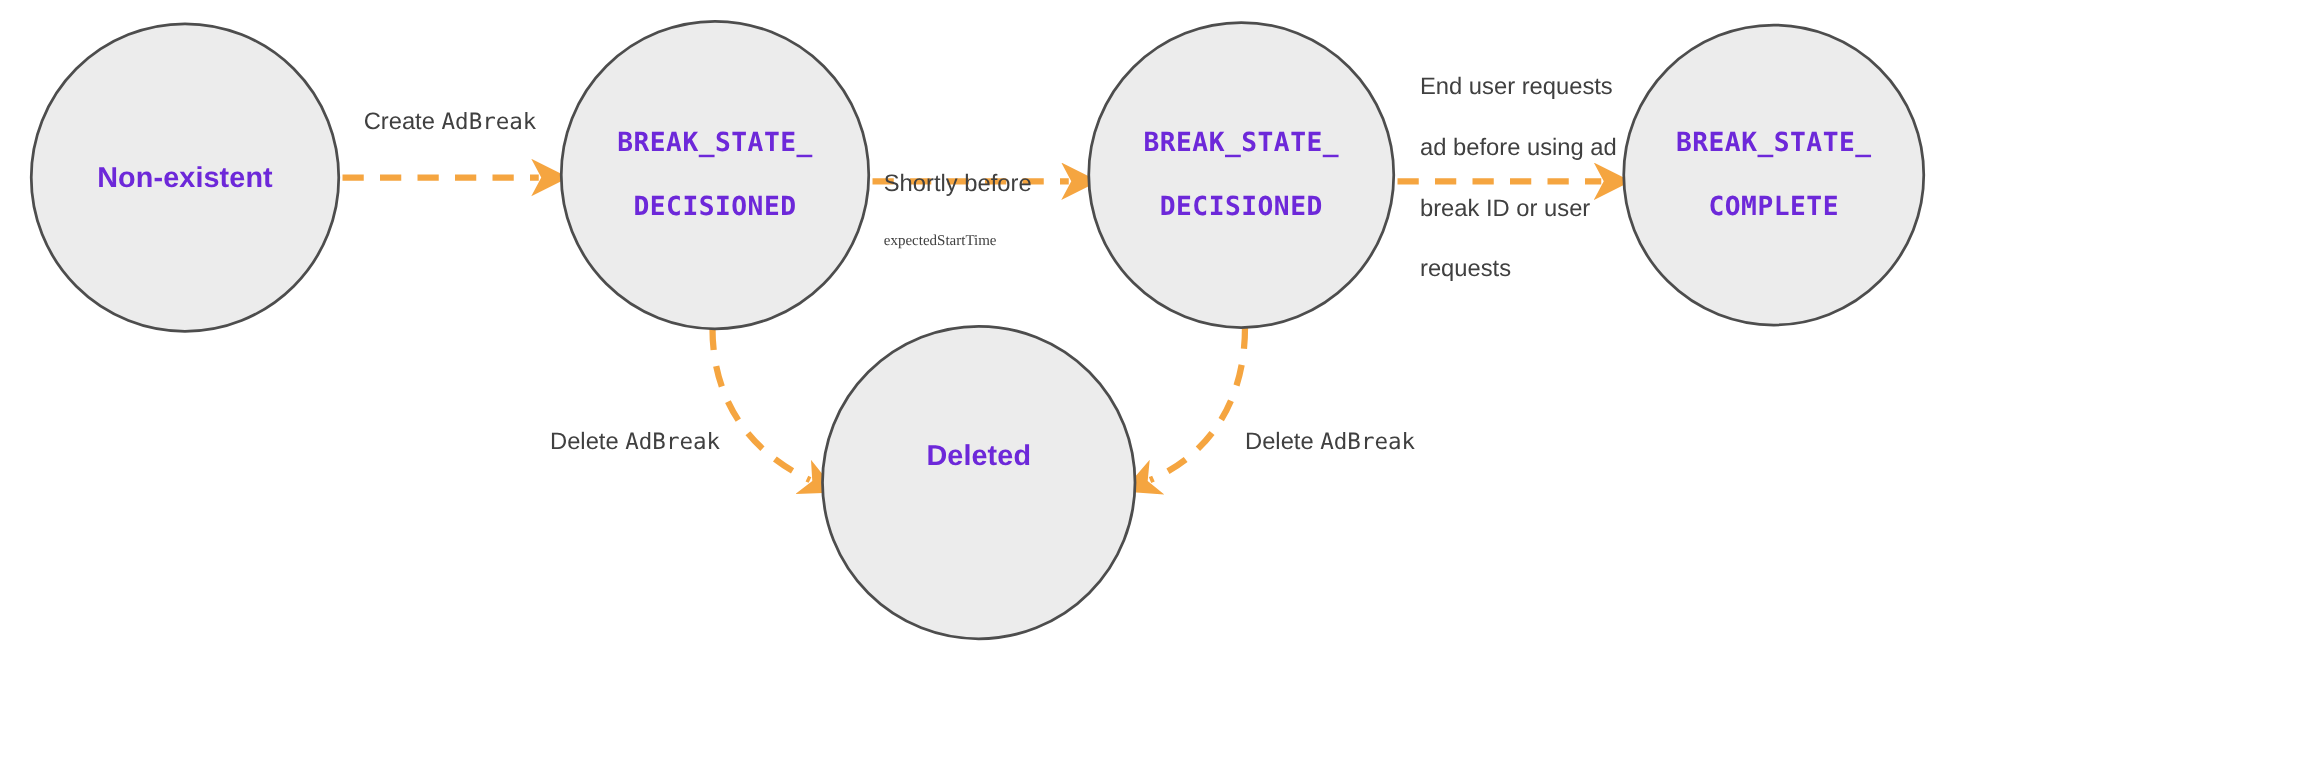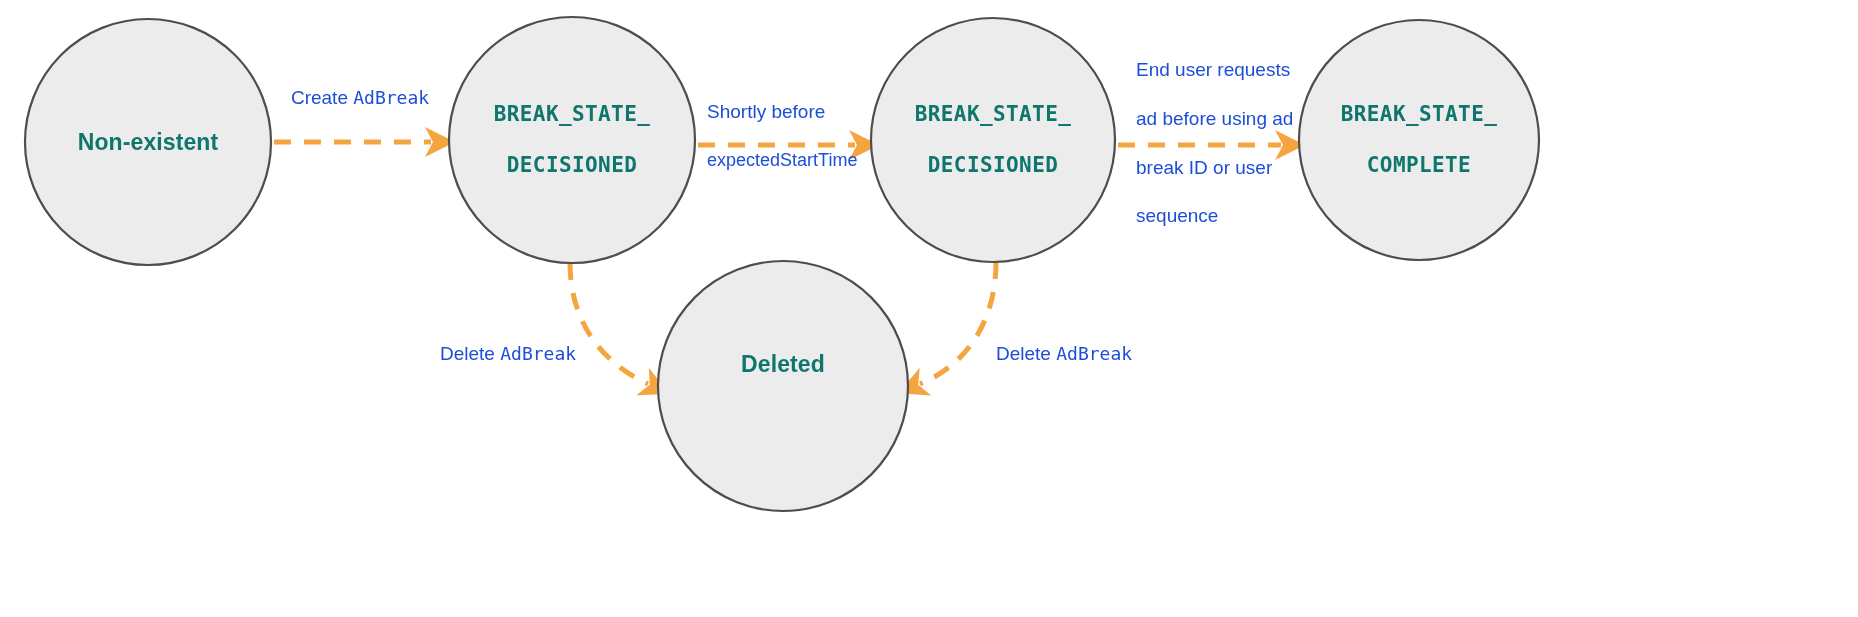--- a/index.html
+++ b/index.html
@@ -28,51 +28,51 @@
     height: 617px;
   }
   .node-circle {
     fill: #ececec;
     stroke: #4d4d4d;
     stroke-width: 2.2;
   }
   .node-label {
     position: absolute;
     text-align: center;
-    color: #0f766e;
+    color: #6d28d9;
     font-weight: 700;
     line-height: 1.22;
     white-space: pre-line;
     pointer-events: none;
     transform: translate(-50%, -50%);
   }
   .node-label.mono {
     font-family: "DejaVu Sans Mono", "Liberation Mono", monospace;
     font-size: 21px;
     letter-spacing: 0.4px;
   }
   .node-label.sans {
     font-family: "Liberation Sans", sans-serif;
     font-size: 23px;
     letter-spacing: 0.1px;
   }
   .edge-label {
     position: absolute;
-    color: #1d4ed8;
+    color: #404040;
     font-size: 19px;
     line-height: 1.28;
     white-space: pre-line;
     pointer-events: none;
   }
   .edge-label.sans {
     font-family: "Liberation Sans", sans-serif;
   }
   .edge-label.mono {
-    font-family: Liberation Sans, sans-serif;
-    font-size: 18px;
+    font-family: Liberation Serif, serif;
+    font-size: 12px;
   }
   .edge-label .seg-mono {
     font-family: "DejaVu Sans Mono", "Liberation Mono", monospace;
     font-size: 18px;
   }
   .edge-label.center { text-align: left; transform: translate(-50%, 0); }
   .edge-label.left   { text-align: left; }
 </style>
 </head>
 <body>
@@ -136,28 +136,28 @@
   <div class="node-label mono" style="left:1419px; top:140px;">
     <div>BREAK_STATE_</div>
     <div>COMPLETE</div>
   </div>
 
   <div class="node-label sans" style="left:783px; top:364px;">Deleted</div>
 
   <div class="edge-label sans center" style="left:360px; top:86px;"><span>Create </span><span class="seg-mono">AdBreak</span></div>
 
   <div class="edge-label left" style="left:707px; top:76px;">
-    <div class="edge-label sans" style="position:static;">Shortly before</div>
+    <div class="edge-label sans" style="position:static;margin-top:36px;">Shortly before</div>
     <div class="edge-label mono" style="position:static;">expectedStartTime</div>
   </div>
 
   <div class="edge-label sans left" style="left:1136px; top:34px;">
     <div>End user requests</div>
     <div>ad before using ad</div>
     <div>break ID or user</div>
-    <div>sequence</div>
+    <div>requests</div>
   </div>
 
   <div class="edge-label sans left" style="left:440px; top:342px;"><span>Delete </span><span class="seg-mono">AdBreak</span></div>
 
   <div class="edge-label sans left" style="left:996px; top:342px;"><span>Delete </span><span class="seg-mono">AdBreak</span></div>
 
 </div>
 
 </body></html>

